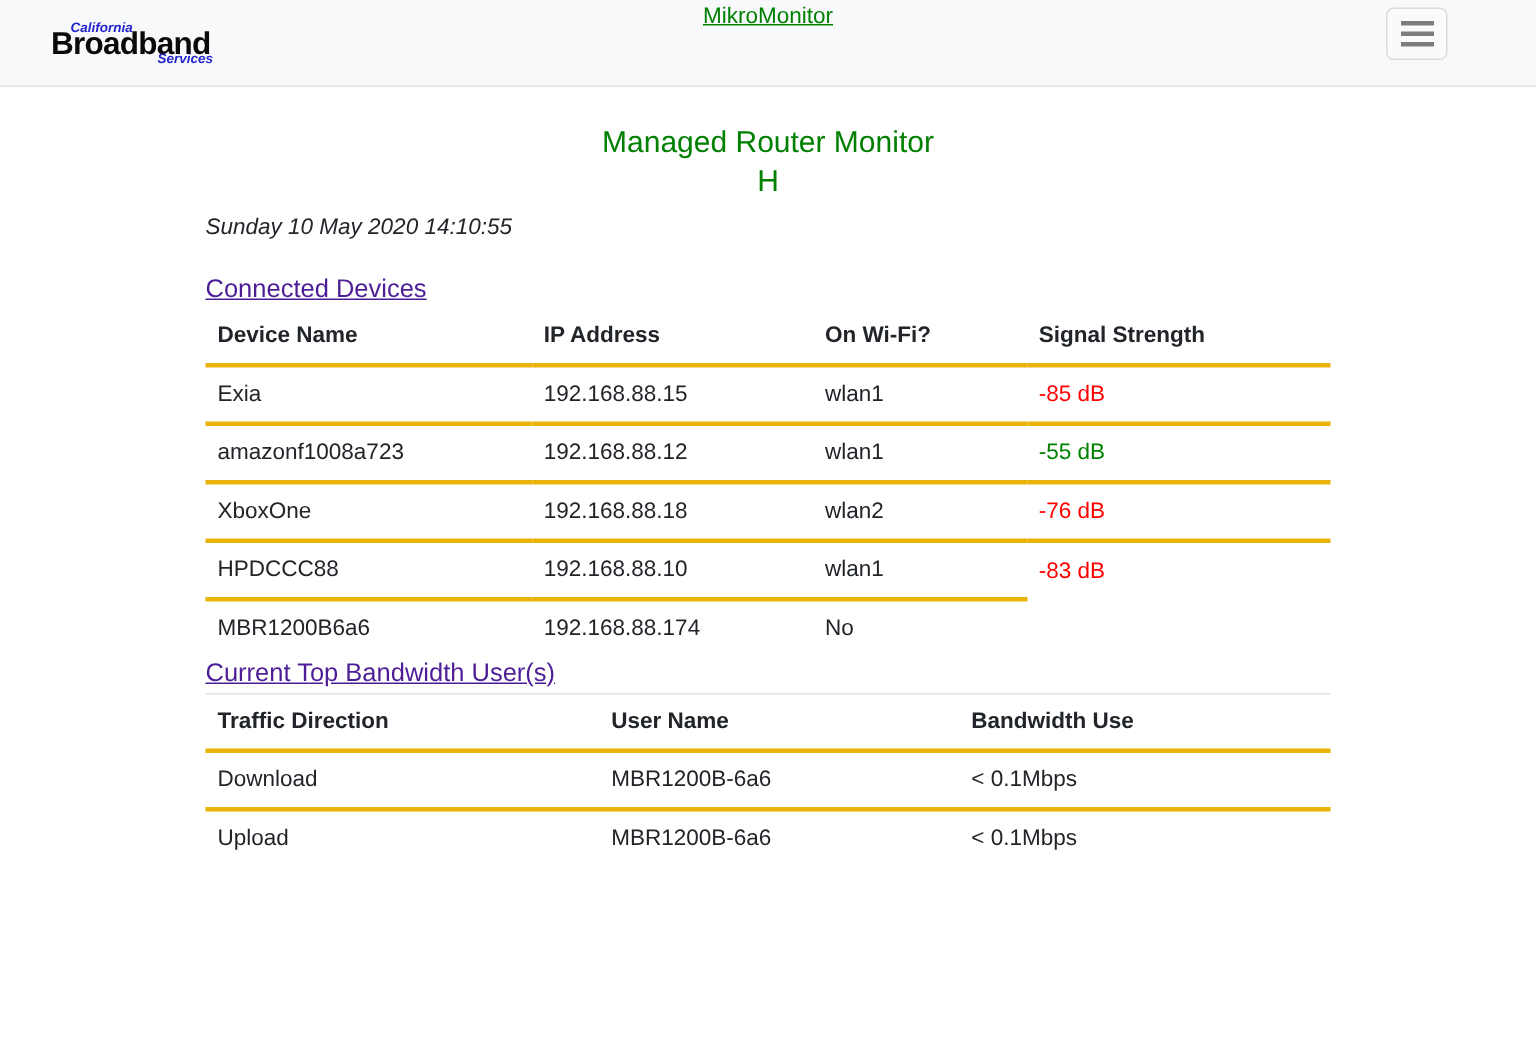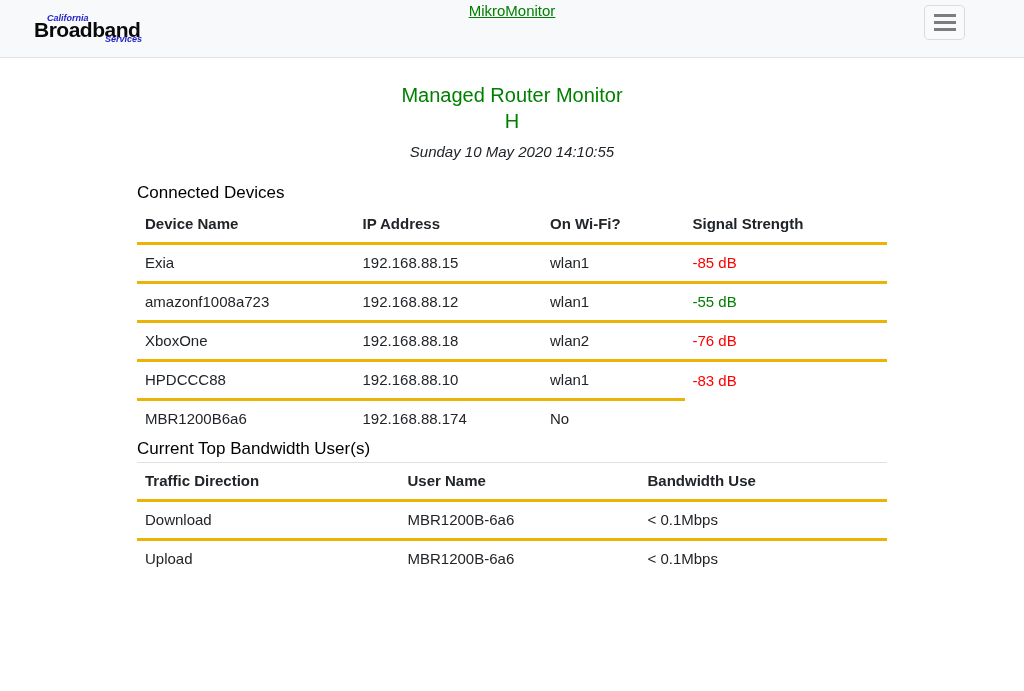--- a/index.html
+++ b/index.html
@@ -70,30 +70,31 @@
 
   .page-title {
     margin: 24px 0 0 0;
     font-size: 20px; font-weight: 400;
     line-height: 26px;
     color: #008000;
     text-align: center;
   }
   .timestamp {
     margin-top: 7px;
-    text-align: center;
+    text-align: left;
     font-style: italic;
     font-size: 15px; line-height: 22px;
     color: #212529;
   }
   .section-heading {
     margin: 20px 0 3px 0;
     font-size: 17px; font-weight: 400;
     line-height: 20px;
-    color: #000000;
+    color: #4c1d95;
+    text-decoration: underline;
   }
   .section-heading.second { margin-top: 2px; }
 
   table {
     width: 100%;
     border-collapse: collapse;
     font-size: 15px;
   }
   th {
     text-align: left;

